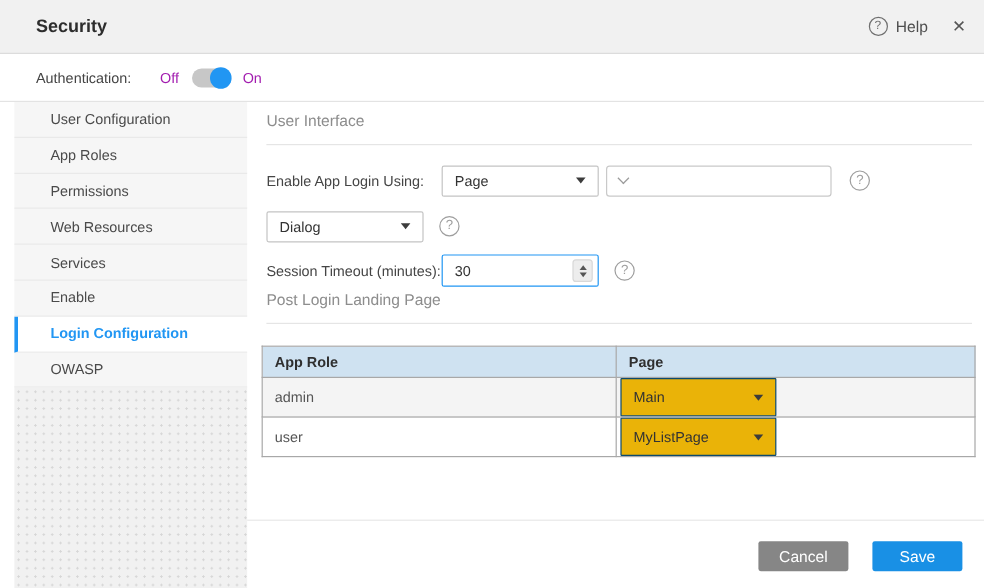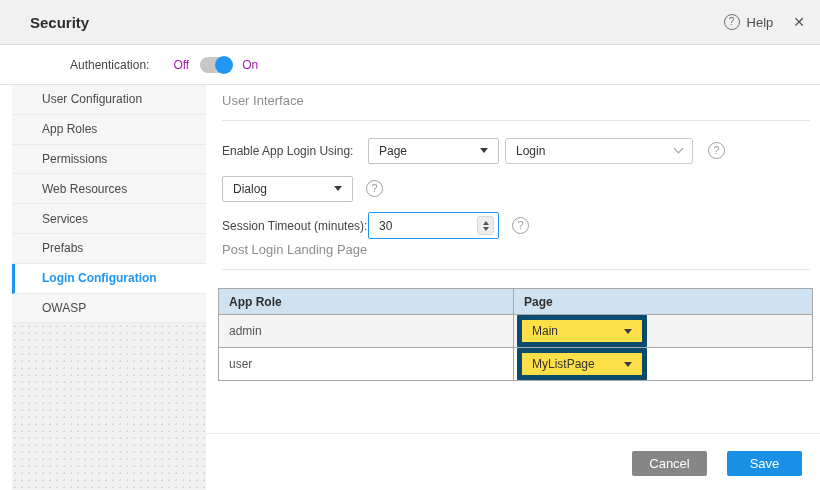--- a/index.html
+++ b/index.html
@@ -25,21 +25,20 @@
     font-size:10px; color:#6f6f6f; line-height:1;
   }
   .help-label { font-size:13px; color:#4e4e4e; }
   .close-icon { font-size:14px; color:#555; cursor:pointer; margin-left:20px; }
 
   
   .auth-row {
     position:absolute; top:46px; left:0; right:0; height:39px;
     display:flex; align-items:center; background:#fff;
     border-bottom:1px solid #e3e3e3;
-    padding-left:40px;
   }
   .auth-label { margin-left:30px; font-size:12px; color:#444; }
   .toggle-side { font-size:12px; color:#a21caf; }
   .toggle-off { margin-left:24px; }
   .toggle {
     position:relative; width:31px; height:16px; border-radius:8px;
     background:#c7c7c7; margin:0 11px; cursor:pointer;
   }
   .toggle-knob {
     position:absolute; top:-1px; right:-2px; width:18px; height:18px;
@@ -128,22 +127,22 @@
   }
   .role-table th {
     background:#cfe2f1; border:1px solid #a8a8a8; height:26px;
     text-align:left; padding:0 10px; font-weight:bold; color:#2f2f2f;
   }
   .role-table td { border:1px solid #a8a8a8; height:30px; padding:0 10px; color:#555; }
   .role-table td.dd-cell { padding:0 0 0 3px; }
   .role-table tr.shaded td { background:#f4f4f4; }
   .col-role { width:295px; }
   .cell-dd {
-    width:130px; height:32px; border:5px solid #0c4a6e; border-radius:1px;
-    background:#fde047; display:flex; align-items:center; padding:0 10px;
+    width:130px; height:32px; border:1px solid #0c4a6e; border-radius:1px;
+    background:#eab308; display:flex; align-items:center; padding:0 10px;
     font-size:12px; color:#333; cursor:pointer;
   }
 
   
   .footer-line { position:absolute; left:0; right:0; top:348px; height:1px; background:#e8e8e8; }
   .btn {
     position:absolute; top:366px; height:25px; width:75px; border:none;
     border-radius:2px; font-size:13px; color:#fff; cursor:pointer;
     font-family:"Liberation Sans", sans-serif;
   }
@@ -174,39 +173,38 @@
     </div>
     <span class="toggle-side">On</span>
   </div>
 
   <div class="sidebar">
     <div class="side-item">User Configuration</div>
     <div class="side-item">App Roles</div>
     <div class="side-item">Permissions</div>
     <div class="side-item">Web Resources</div>
     <div class="side-item">Services</div>
-    <div class="side-item">Prefabs</div>
+    <div class="side-item">Enable</div>
     <div class="side-item active">Login Configuration</div>
     <div class="side-item">OWASP</div>
     <div class="side-fill"></div>
   </div>
 
   <div class="content">
 
     <div class="section-title" id="sec-title-1">User Interface</div>
     <div class="hr" id="hr1"></div>
 
     <div class="form-row" id="row-enable">
       <span class="form-label">Enable App Login Using:</span>
       <div class="dropdown dd-type">
         <span class="dd-value">Page</span>
         <span class="caret-down"></span>
       </div>
       <div class="dropdown dd-combo">
-        <span class="dd-value">Login</span>
         <span class="chevron-down"></span>
       </div>
       <span class="help-sm ml15">?</span>
     </div>
 
     <div class="form-row" id="row-timeout-mode">
       <div class="dropdown dd-type">
         <span class="dd-value">Dialog</span>
         <span class="caret-down"></span>
       </div>

